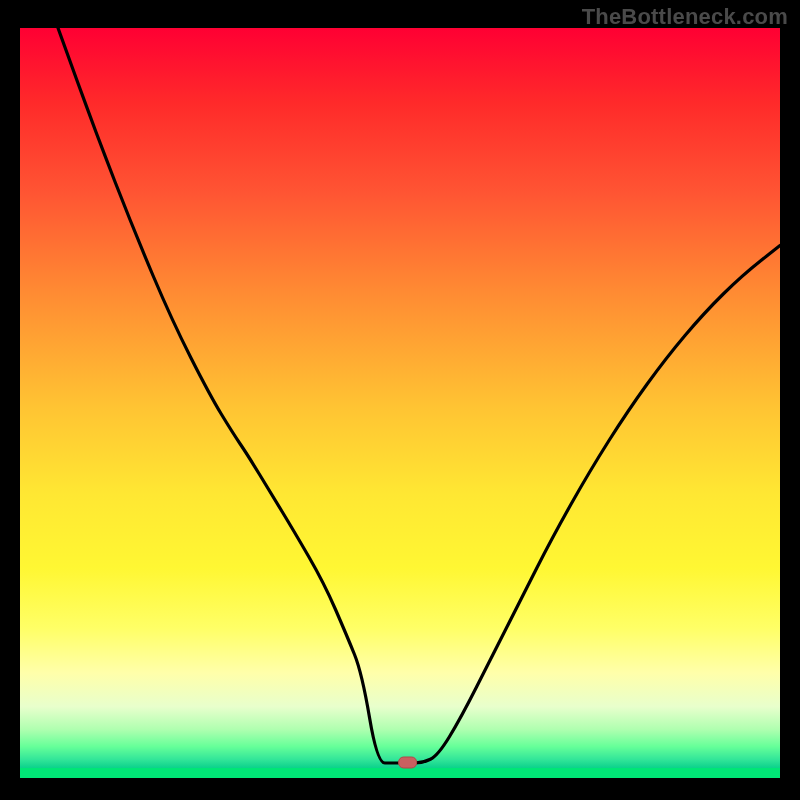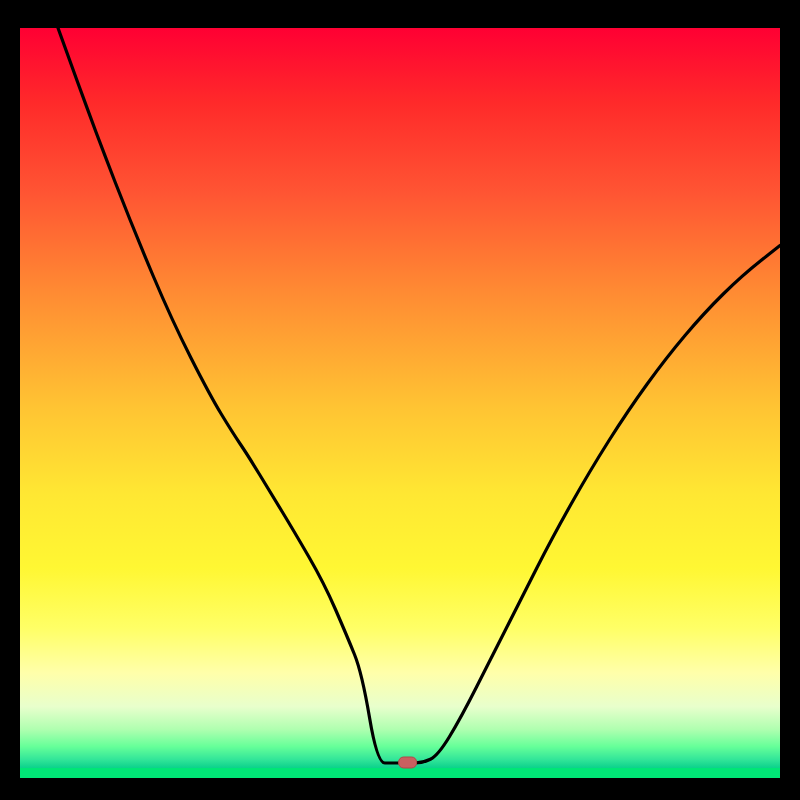--- a/index.html
+++ b/index.html
@@ -38,20 +38,21 @@
   .plot svg {
     display: block;
     width: 760px;
     height: 750px;
   }
 </style>
 </head>
 <body>
 
 <div class="frame">
+  <div class="attribution">TheBottleneck.com</div>
 
   <div class="plot">
     <svg id="chart-svg" viewBox="0 0 760 750" preserveAspectRatio="none">
       <defs>
         <linearGradient id="bg-grad" x1="0" y1="0" x2="0" y2="1">
             <stop offset="0%" stop-color="#ff0033"></stop>
             <stop offset="10%" stop-color="#ff2a2a"></stop>
             <stop offset="22%" stop-color="#ff5533"></stop>
             <stop offset="35%" stop-color="#ff8a33"></stop>
             <stop offset="50%" stop-color="#ffc233"></stop>

